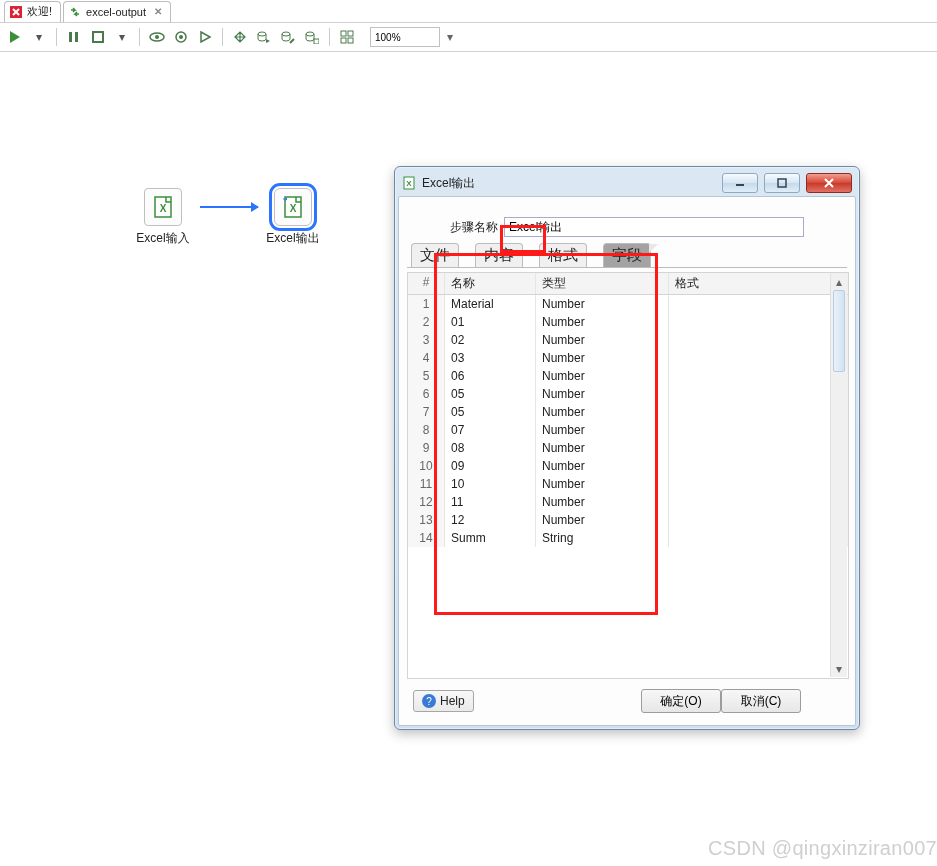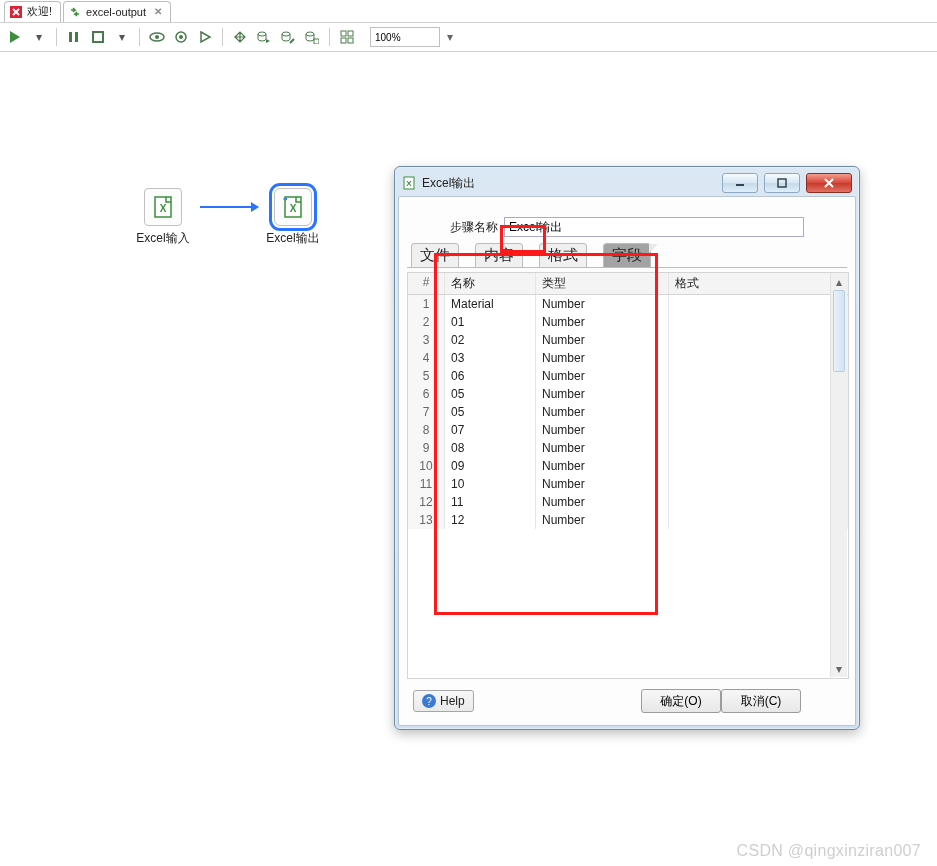--- a/index.html
+++ b/index.html
@@ -215,21 +215,21 @@
     font-size:12px;cursor:pointer;
   }
   .help-q{
     width:14px;height:14px;border-radius:50%;
     background:#3a7ad6;color:#fff;display:inline-flex;align-items:center;justify-content:center;
     font-size:10px;
   }
   .foot-spacer{flex:1}
   
   .watermark{
-    position:absolute; right:16px; bottom:8px; color:#cfcfcf; font-size:16px;
+    position:absolute; right:0; bottom:8px; color:#cfcfcf; font-size:20px;
     font-family: Arial, sans-serif; letter-spacing:.3px;
   }
   
   .red-box{position:absolute;border:3px solid #ff1a1a;}
 </style>
 </head>
 <body>
 
 <div class="main-tabs" id="main-tabs">
     <div class="main-tab">
@@ -494,20 +494,27 @@
             <div class="ft-cell c-fmt"></div>
             <div class="ft-scroll-spacer"></div>
           </div>
           <div class="ft-row">
             <div class="ft-cell c-idx">13</div>
             <div class="ft-cell c-name">12</div>
             <div class="ft-cell c-type">Number</div>
             <div class="ft-cell c-fmt"></div>
             <div class="ft-scroll-spacer"></div>
           </div>
+          <div class="ft-row">
+            <div class="ft-cell c-idx">14</div>
+            <div class="ft-cell c-name">Summ</div>
+            <div class="ft-cell c-type">String</div>
+            <div class="ft-cell c-fmt"></div>
+            <div class="ft-scroll-spacer"></div>
+          </div>
           <div class="vscroll">
           <div class="arrow-btn">▴</div>
           <div class="track">
             <div class="thumb"></div>
           </div>
           <div class="arrow-btn" style="position:absolute;bottom:0;left:0;right:0">▾</div>
         </div>
       </div>
 
       <div class="red-box" style="left:35px; top:56px; width:218px; height:356px;"></div>

